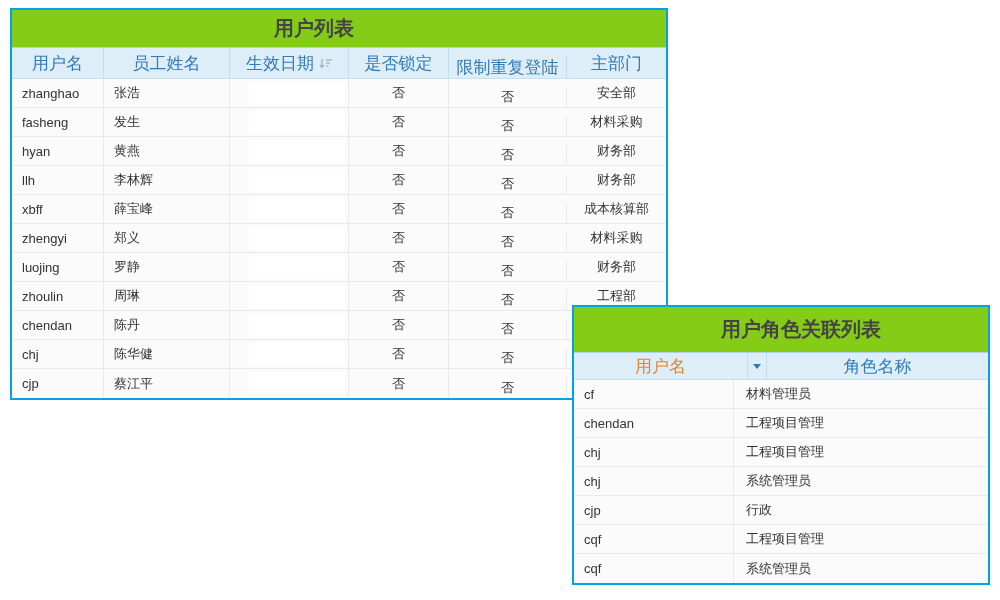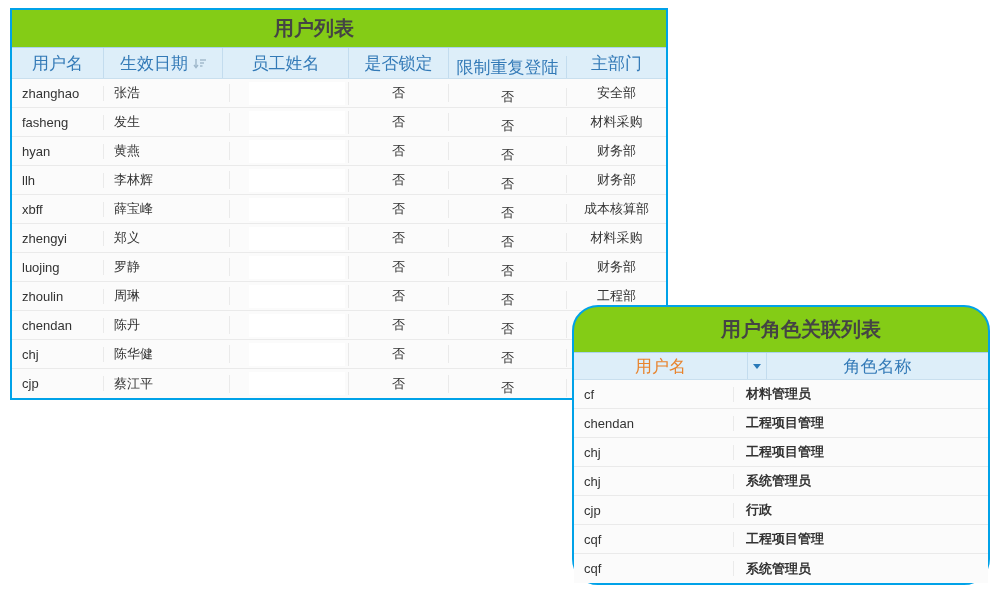--- a/index.html
+++ b/index.html
@@ -17,21 +17,21 @@
   }
   .grid-title {
     font-size: 20px;
     font-weight: bold;
     color: var(--title-col, #444444);
     text-align: center;
     position: relative;
   }
   #user-table { left: 10px; top: 8px; width: 658px; z-index: 1; }
   #user-table .grid-title { height: 37px; line-height: 37px; left: -25px; }
-  #role-table { left: 572px; top: 305px; width: 418px; z-index: 5; border-radius: 26px; }
+  #role-table { left: 572px; top: 305px; width: 418px; z-index: 5; }
   #role-table .grid-title { height: 45px; line-height: 45px; left: 20px; }
 
   .grid-header {
     display: flex;
     background: var(--head-bg, #ddeef9);
     border-top: 1px solid #abd3ee;
     border-bottom: 1px solid #c9dfee;
   }
   #user-table .grid-header { height: 32px; }
   #role-table .grid-header { height: 28px; }
@@ -48,21 +48,20 @@
     overflow: hidden;
     white-space: nowrap;
   }
   .hcell:last-child { border-right: none; flex: 1; }
 
   .grid-row {
     display: flex;
     height: 29px;
     background: #fbfbfb;
     border-bottom: 1px solid #eaeaea;
-    align-items: center;
   }
   .grid-row:last-child { border-bottom: none; }
   .cell {
     font-size: 13px;
     color: #333333;
     border-right: 1px solid #eaeaea;
     flex-shrink: 0;
     display: flex;
     align-items: center;
     overflow: hidden;
@@ -87,48 +86,48 @@
   }
   .sort-icon { display: inline-block; line-height: 0; }
   .filter-arrow {
     width: 0; height: 0;
     border-left: 4px solid transparent;
     border-right: 4px solid transparent;
     border-top: 5px solid #2a7ab9;
     display: inline-block;
   }
   #role-table .hcell.filtered { color: var(--filter-col, #e8832c); }
-  #role-table .cell.role { padding-left: 12px; justify-content: flex-start; font-weight: bold; }
+  #role-table .cell.role { padding-left: 12px; justify-content: flex-start; }
 </style>
 </head>
 <body>
 
 <div id="user-table" class="grid-panel">
   <div class="grid-title">用户列表</div>
   <div class="grid-header">
     <div class="hcell w-c1">
         <span>用户名</span>
+      </div>
+    <div class="hcell w-c2">
+        <span>员工姓名</span>
       </div>
     <div class="hcell w-c3">
       <span>生效日期</span>
       <span class="sort-icon">
         <svg width="13" height="11" viewBox="0 0 13 11">
           <g stroke="#9fb8cb" stroke-width="1.4" fill="none">
             <line x1="3" y1="1" x2="3" y2="9"></line>
             <polyline points="1,7 3,9.6 5,7"></polyline>
             <line x1="7" y1="2" x2="13" y2="2"></line>
             <line x1="7" y1="5" x2="11" y2="5"></line>
             <line x1="7" y1="8" x2="9.5" y2="8"></line>
           </g>
         </svg>
       </span>
     </div>
-    <div class="hcell w-c2">
-        <span>员工姓名</span>
-      </div>
     <div class="hcell w-c4">
         <span>是否锁定</span>
       </div>
     <div class="hcell w-c5">
         <span>限制重复登陆</span>
       </div>
     <div class="hcell">
         <span>主部门</span>
       </div>
   </div>

